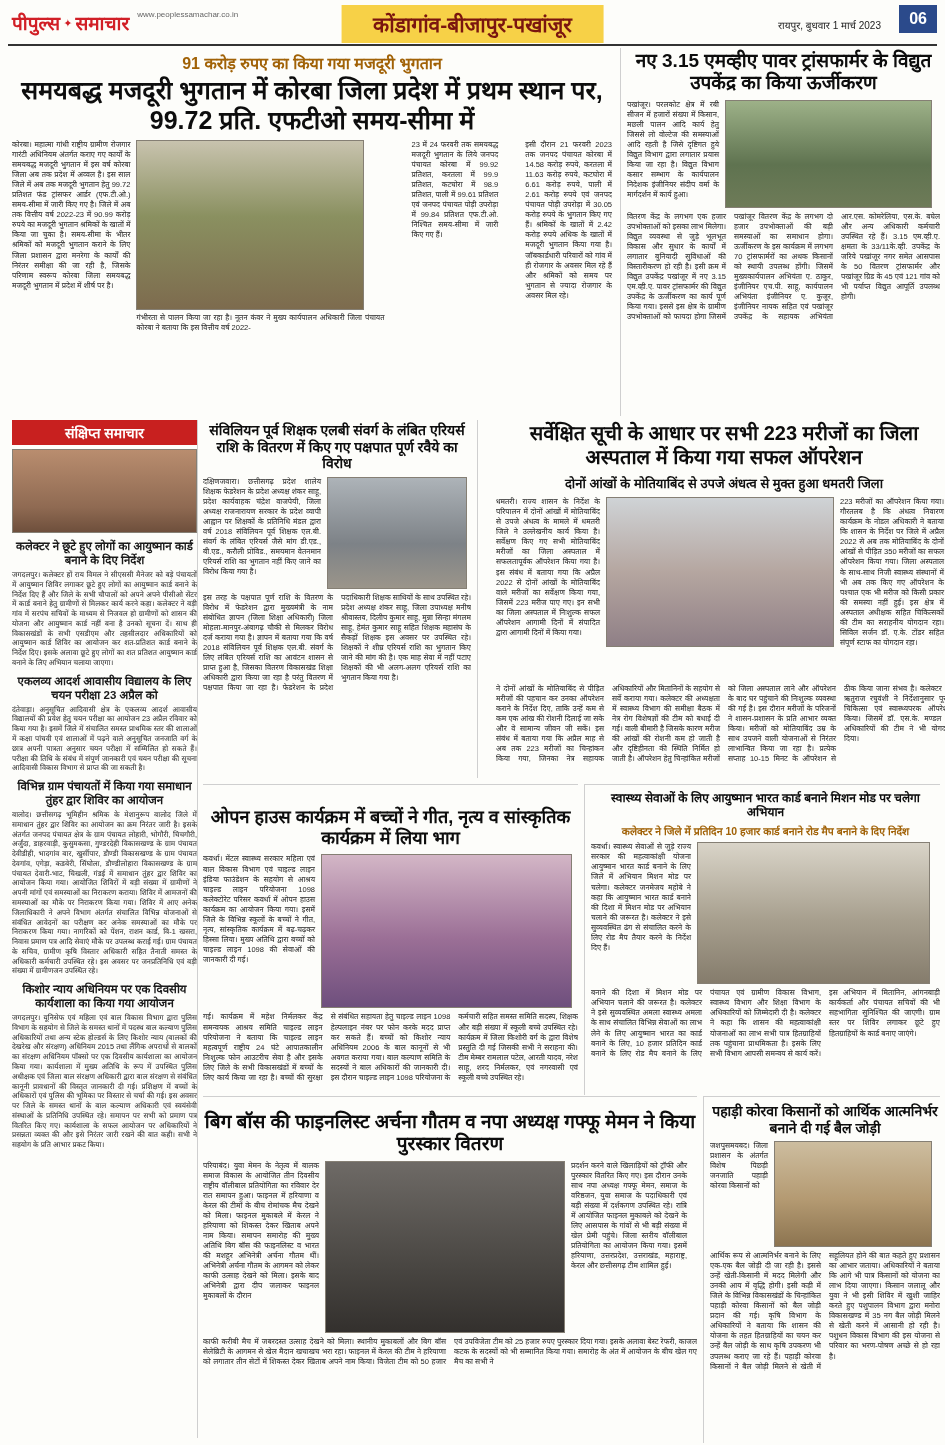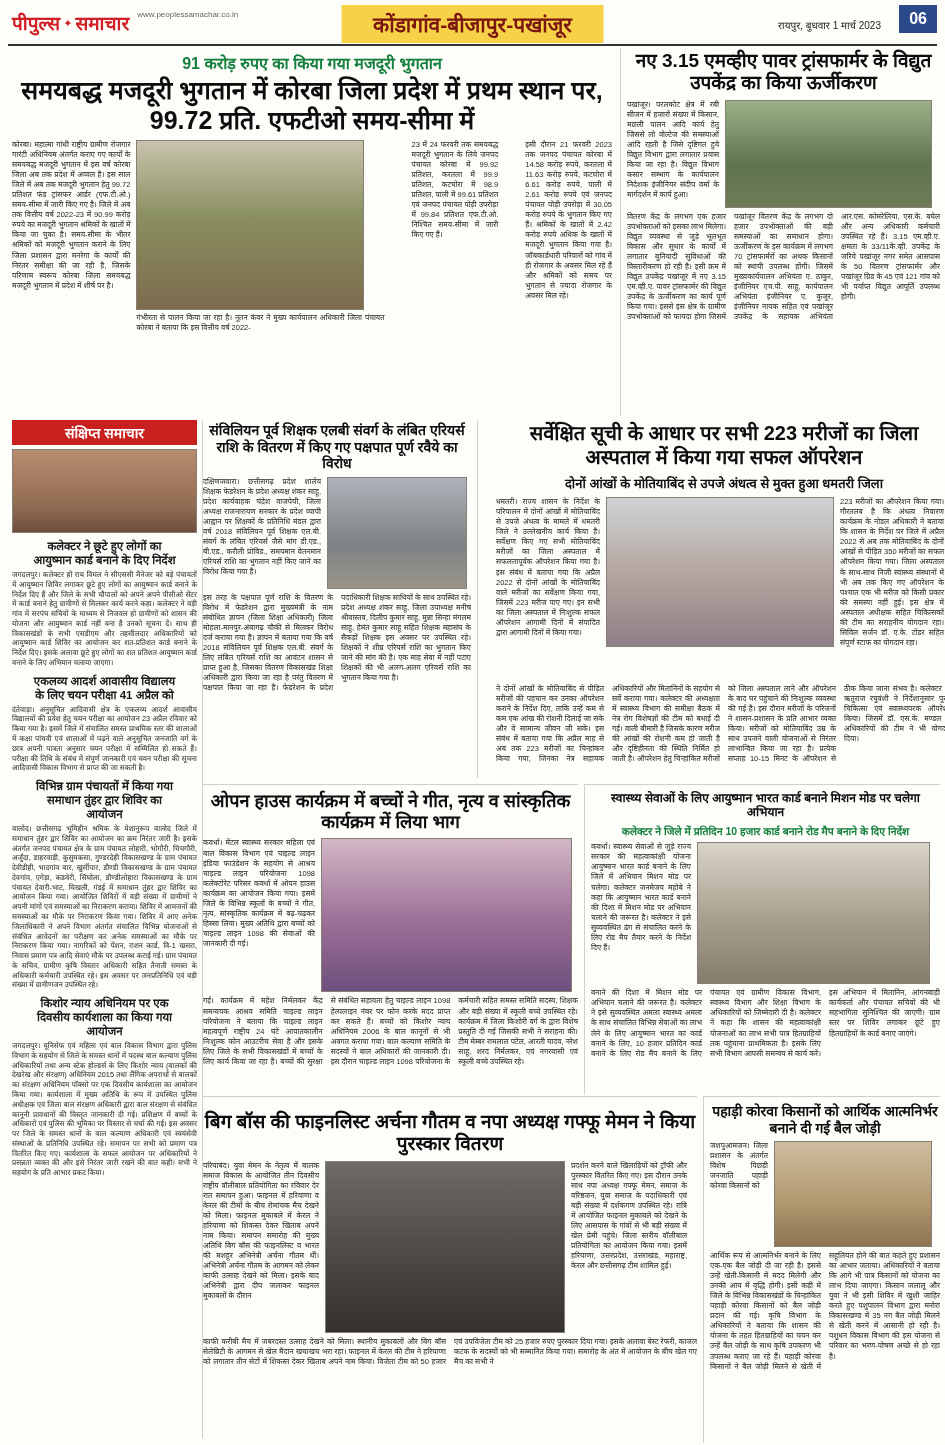--- a/index.html
+++ b/index.html
@@ -10,21 +10,21 @@
   .mast-left{position:absolute;left:4px;top:6px;display:flex;align-items:flex-start;}
   .logo{font-size:19px;font-weight:bold;color:#d11f26;display:flex;align-items:center;gap:2px;white-space:nowrap;}
   .logo .sep{font-size:11px;margin:0 1px;}
   .website{font-size:8px;color:#666;margin-left:8px;}
   .region-band{position:absolute;left:50%;transform:translateX(-50%);top:1px;background:#f7d147;color:#7a150f;
         font-weight:bold;font-size:21px;padding:5px 32px;white-space:nowrap;}
   .dateline{position:absolute;right:56px;top:14px;font-size:10px;color:#222;white-space:nowrap;}
   .page-num{position:absolute;right:0;top:1px;background:#2b4a8b;color:#fff;font-weight:bold;font-size:16px;padding:5px 10px;}
   
   .art{position:absolute;overflow:hidden;}
-  .kicker{font-weight:bold;text-align:center;color:#15803d;}
+  .kicker{font-weight:bold;text-align:center;color:#a16207;}
   .headline{font-weight:bold;text-align:center;line-height:1.18;margin:2px 0 5px;color:#0d0d0d;}
   .subhead{font-weight:bold;text-align:center;margin:1px 0 5px;color:#111;}
   .body{font-size:7.5px;line-height:1.34;text-align:justify;color:#242424;}
   .row{display:flex;gap:6px;margin-bottom:4px;}
   .photo{flex:none;border:1px solid #857f74;}
   .cols-2{column-count:2;column-gap:8px;}
   .cols-3{column-count:3;column-gap:8px;}
   .cols-4{column-count:4;column-gap:8px;margin-top:36px;}
   .caption{margin-top:3px;}
   
@@ -35,38 +35,38 @@
   .kc-left{width:142px;}
   .kc-mid{width:248px;flex:none;}
   .kc-mid .photo{width:226px;height:168px;background:linear-gradient(180deg,#c8c3ae,#8a9060 45%,#7d6b4e);}
   .kc-r{width:104px;margin-left:21px;}
   
   .art-transformer{left:620px;top:48px;width:313px;height:368px;border-left:1px solid #cfcfcf;padding-left:6px;}
   .art-transformer .headline{font-size:19px;}
   .tf-left{width:92px;}
   .tf-photo{width:205px;height:106px;background:linear-gradient(180deg,#9db188,#5f7350 60%,#6e7b58);}
   
-  .sidebar{left:12px;top:420px;width:185px;height:1018px;border-right:1px solid #cfcfcf;padding-right:5px;}
+  .sidebar{left:12px;top:420px;width:185px;height:1018px;border-right:1px solid #cfcfcf;}
   .sb-title{background:#c8201f;color:#fff;font-weight:bold;font-size:14px;text-align:center;padding:3px 0;}
   .sb-photo{width:100%;height:84px;margin-top:4px;background:linear-gradient(180deg,#b98d6f,#8f6a52 70%,#6e4f3c);border:1px solid #857f74;box-sizing:border-box;}
-  .sb-h{font-size:11.5px;font-weight:bold;text-align:center;line-height:1.22;margin:6px 16px 3px;}
+  .sb-h{font-size:11.5px;font-weight:bold;text-align:center;line-height:1.22;margin:6px 0 3px;}
   .sb-b{font-size:7.3px;line-height:1.34;text-align:justify;color:#242424;}
   
   .art-teachers{left:203px;top:420px;width:268px;height:358px;}
   .art-teachers .headline{font-size:14px;}
   .tc-left{width:118px;}
   .tc-photo{width:138px;height:110px;background:linear-gradient(180deg,#adb3b8,#7d8287 60%,#9b958a);}
   
   .art-operation{left:477px;top:420px;width:456px;height:358px;border-left:1px solid #cfcfcf;padding-left:18px;}
   .art-operation .headline{font-size:20px;}
   .art-operation .subhead{font-size:13px;}
   .op-side{width:104px;}
   .op-photo{width:226px;height:148px;background:linear-gradient(180deg,#cfd3d6,#b5a6a0 50%,#8f7f86);}
   
-  .art-openhouse{left:203px;top:784px;width:375px;height:306px;border-top:1px solid #cfcfcf;padding-top:4px;}
+  .art-openhouse{left:203px;top:784px;width:375px;height:306px;border-top:1px solid #cfcfcf;padding-top:20px;}
   .art-openhouse .headline{font-size:18px;}
   .oh-left{width:112px;}
   .oh-photo{width:249px;height:152px;background:linear-gradient(180deg,#d3b6c6,#9b6f96 55%,#6e4f7d);}
   
   .art-ayushman{left:584px;top:784px;width:349px;height:306px;border-top:1px solid #cfcfcf;border-left:1px solid #cfcfcf;padding:4px 0 0 6px;}
   .art-ayushman .headline{font-size:12px;}
   .art-ayushman .kicker{font-size:10.5px;margin-bottom:4px;}
   .ay-left{width:100px;}
   .ay-photo{width:231px;height:140px;background:linear-gradient(180deg,#d9d4c8,#a79f8e 55%,#857c6c);}
   
@@ -130,21 +130,21 @@
   <aside class="art sidebar">
     <div class="sb-title">संक्षिप्त समाचार</div>
     <div class="sb-photo"></div>
 
     <div>
       <div class="sb-h">कलेक्टर ने छूटे हुए लोगों का आयुष्मान कार्ड बनाने के दिए निर्देश</div>
       <div class="sb-b">जगदलपुर। कलेक्टर हों राय विमल ने सीएससी मैनेजर को बड़े पंचायतों में आयुष्मान शिविर लगाकर छूटे हुए लोगों का आयुष्मान कार्ड बनाने के निर्देश दिए हैं और जिले के सभी चौपालों को अपने अपने पीसीओ सेंटर में कार्ड बनाने हेतु ग्रामीणों से मिलकर कार्य करने कहा। कलेक्टर ने बड़ी गांव में सरपंच सचिवों के माध्यम से निजवल हो ग्रामीणों को शासन की योजना और आयुष्मान कार्ड नहीं बना है उनको सूचना दें। साथ ही विकासखंडों के सभी एसडीएम और तहसीलदार अधिकारियों को आयुष्मान कार्ड शिविर का आयोजन कर शत-प्रतिशत कार्ड बनाने के निर्देश दिए। इसके अलावा छूटे हुए लोगों का शत प्रतिशत आयुष्मान कार्ड बनाने के लिए अभियान चलाया जाएगा।</div>
     </div>
 
     <div>
-      <div class="sb-h">एकलव्य आदर्श आवासीय विद्यालय के लिए चयन परीक्षा 41 अप्रैल को</div>
+      <div class="sb-h">एकलव्य आदर्श आवासीय विद्यालय के लिए चयन परीक्षा 23 अप्रैल को</div>
       <div class="sb-b">दंतेवाड़ा। अनुसूचित आदिवासी क्षेत्र के एकलव्य आदर्श आवासीय विद्यालयों की प्रवेश हेतु चयन परीक्षा का आयोजन 23 अप्रैल रविवार को किया गया है। इसमें जिले में संचालित समस्त प्राथमिक स्तर की शालाओं में कक्षा पांचवी एवं शालाओं में पढ़ने वाले अनुसूचित जनजाति वर्ग के छात्र अपनी पात्रता अनुसार चयन परीक्षा में सम्मिलित हो सकते हैं। परीक्षा की तिथि के संबंध में संपूर्ण जानकारी एवं चयन परीक्षा की सूचना आदिवासी विकास विभाग से प्राप्त की जा सकती है।</div>
     </div>
 
     <div>
       <div class="sb-h">विभिन्न ग्राम पंचायतों में किया गया समाधान तुंहर द्वार शिविर का आयोजन</div>
       <div class="sb-b">बालोद। छत्तीसगढ़ भूमिहीन श्रमिक के मेशानुरूप बालोद जिले में समाधान तुंहर द्वार शिविर का आयोजन का क्रम निरंतर जारी है। इसके अंतर्गत जनपद पंचायत क्षेत्र के ग्राम पंचायत लोहारी, भोगौरी, चिचगौरी, अर्जुंदा, डाहरवाड़ी, कुसुमकसा, गुण्डरदेही विकासखण्ड के ग्राम पंचायत देवीडीही, भादगांव बार, खुर्सीपार, डौण्डी विकासखण्ड के ग्राम पंचायत देवगांव, एगेड़ा, कडबेरी, सिंघोला, डौण्डीलोहारा विकासखण्ड के ग्राम पंचायत देवारी-भाट, चिखली, गंडई में समाधान तुंहर द्वार शिविर का आयोजन किया गया। आयोजित शिविरों में बड़ी संख्या में ग्रामीणों ने अपनी मांगों एवं समस्याओं का निराकरण कराया। शिविर में आमजनों की समस्याओं का मौके पर निराकरण किया गया। शिविर में आए अनेक जिलाधिकारी ने अपने विभाग अंतर्गत संचालित विभिन्न योजनाओं से संबंधित आवेदनों का परीक्षण कर अनेक समस्याओं का मौके पर निराकरण किया गया। नागरिकों को पेंशन, राशन कार्ड, बि-1 खसरा, निवास प्रमाण पत्र आदि सेवाएं मौके पर उपलब्ध कराई गई। ग्राम पंचायत के सचिव, ग्रामीण कृषि विस्तार अधिकारी सहित तैनाती समस्त के अधिकारी कर्मचारी उपस्थित रहे। इस अवसर पर जनप्रतिनिधि एवं बड़ी संख्या में ग्रामीणजन उपस्थित रहे।</div>
     </div>
 
     <div>
       <div class="sb-h">किशोर न्याय अधिनियम पर एक दिवसीय कार्यशाला का किया गया आयोजन</div>
@@ -201,19 +201,19 @@
       <div class="body bb-side">परियाबंद। युवा मेमन के नेतृत्व में बालक समाज विकास के आयोजित तीन दिवसीय राष्ट्रीय वॉलीबाल प्रतियोगिता का रविवार देर रात समापन हुआ। फाइनल में हरियाणा व केरल की टीमों के बीच रोमांचक मैच देखने को मिला। फाइनल मुकाबले में केरल ने हरियाणा को शिकस्त देकर खिताब अपने नाम किया। समापन समारोह की मुख्य अतिथि बिग बॉस की फाइनलिस्ट व भारत की मशहूर अभिनेत्री अर्चना गौतम थीं। अभिनेत्री अर्चना गौतम के आगमन को लेकर काफी उत्साह देखने को मिला। इसके बाद अभिनेत्री द्वारा दीप जलाकर फाइनल मुकाबलों के दौरान</div>
       <div class="photo bb-photo"></div>
       <div class="body bb-side">प्रदर्शन करने वाले खिलाड़ियों को ट्रॉफी और पुरस्कार वितरित किए गए। इस दौरान उनके साथ नपा अध्यक्ष गफ्फू मेमन, समाज के वरिष्ठजन, युवा समाज के पदाधिकारी एवं बड़ी संख्या में दर्शकगण उपस्थित रहे। रात्रि में आयोजित फाइनल मुकाबले को देखने के लिए आसपास के गांवों से भी बड़ी संख्या में खेल प्रेमी पहुंचे। जिला स्तरीय वॉलीबाल प्रतियोगिता का आयोजन किया गया। इसमें हरियाणा, उत्तरप्रदेश, उत्तराखंड, महाराष्ट्र, केरल और छत्तीसगढ़ टीम शामिल हुई।</div>
     </div>
     <div class="body cols-2">काफी करीबी मैच में जबरदस्त उत्साह देखने को मिला। स्थानीय मुकाबलों और बिग बॉस सेलेब्रिटी के आगमन से खेल मैदान खचाखच भरा रहा। फाइनल में केरल की टीम ने हरियाणा को लगातार तीन सेटों में शिकस्त देकर खिताब अपने नाम किया। विजेता टीम को 50 हजार एवं उपविजेता टीम को 25 हजार रुपए पुरस्कार दिया गया। इसके अलावा बेस्ट रेफरी, काजल कटक के सदस्यों को भी सम्मानित किया गया। समारोह के अंत में आयोजन के बीच खेल गए मैच का सभी ने</div>
   </article>
 
   <article class="art art-bulls">
     <h2 class="headline">पहाड़ी कोरवा किसानों को आर्थिक आत्मनिर्भर बनाने दी गई बैल जोड़ी</h2>
     <div class="row">
-      <div class="body bl-left">जशपुआमजन। जिला प्रशासन के अंतर्गत विशेष पिछड़ी जनजाति पहाड़ी कोरवा किसानों को</div>
+      <div class="body bl-left">जशपुसमयबद। जिला प्रशासन के अंतर्गत विशेष पिछड़ी जनजाति पहाड़ी कोरवा किसानों को</div>
       <div class="photo bl-photo"></div>
     </div>
     <div class="body cols-2">आर्थिक रूप से आत्मनिर्भर बनाने के लिए एक-एक बैल जोड़ी दी जा रही है। इससे उन्हें खेती-किसानी में मदद मिलेगी और उनकी आय में वृद्धि होगी। इसी कड़ी में जिले के विभिन्न विकासखंडों के चिन्हांकित पहाड़ी कोरवा किसानों को बैल जोड़ी प्रदान की गई। कृषि विभाग के अधिकारियों ने बताया कि शासन की योजना के तहत हितग्राहियों का चयन कर उन्हें बैल जोड़ी के साथ कृषि उपकरण भी उपलब्ध कराए जा रहे हैं। पहाड़ी कोरवा किसानों ने बैल जोड़ी मिलने से खेती में सहूलियत होने की बात कहते हुए प्रशासन का आभार जताया। अधिकारियों ने बताया कि आगे भी पात्र किसानों को योजना का लाभ दिया जाएगा। किसान जलालू और युवा ने भी इसी शिविर में खुशी जाहिर करते हुए पशुपालन विभाग द्वारा मनोरा विकासखण्ड में 35 नग बैल जोड़ी मिलने से खेती करने में आसानी हो रही है। पशुधन विकास विभाग की इस योजना से परिवार का भरण-पोषण अच्छे से हो रहा है।</div>
   </article>
 
 </div>
 
 </body></html>

